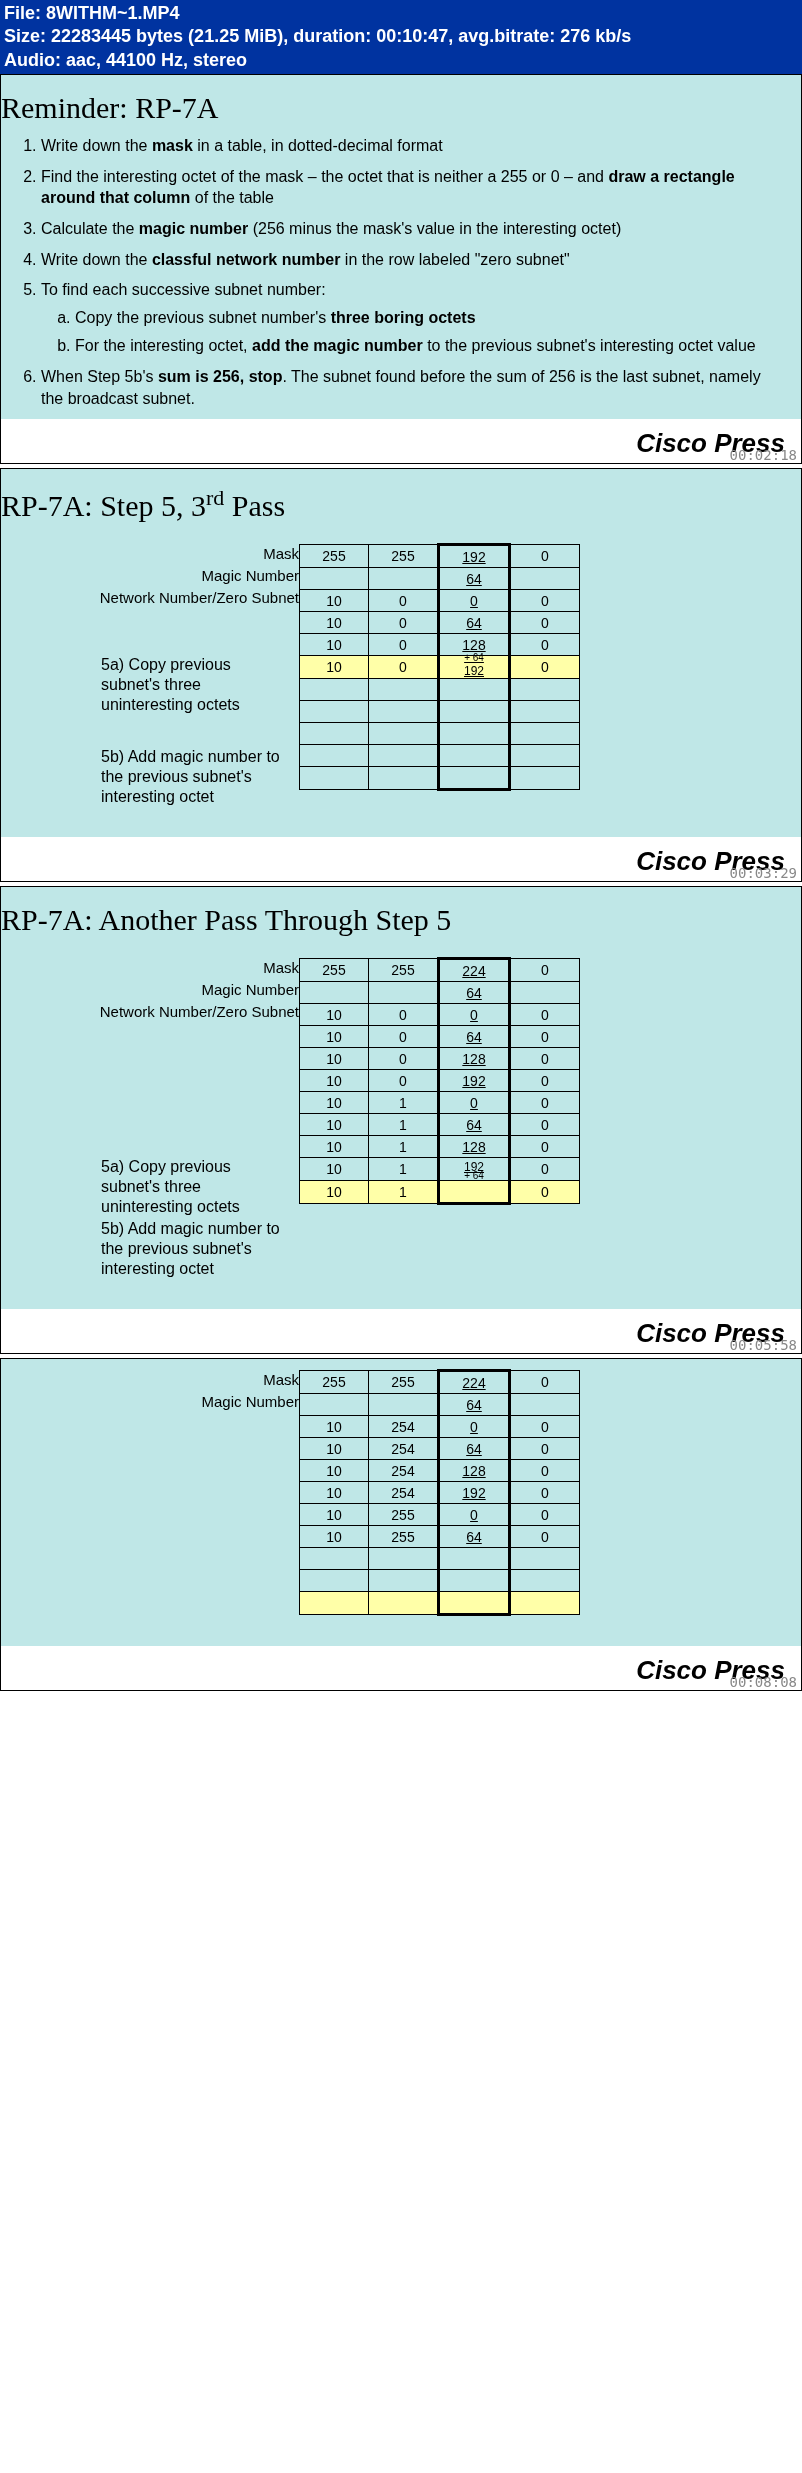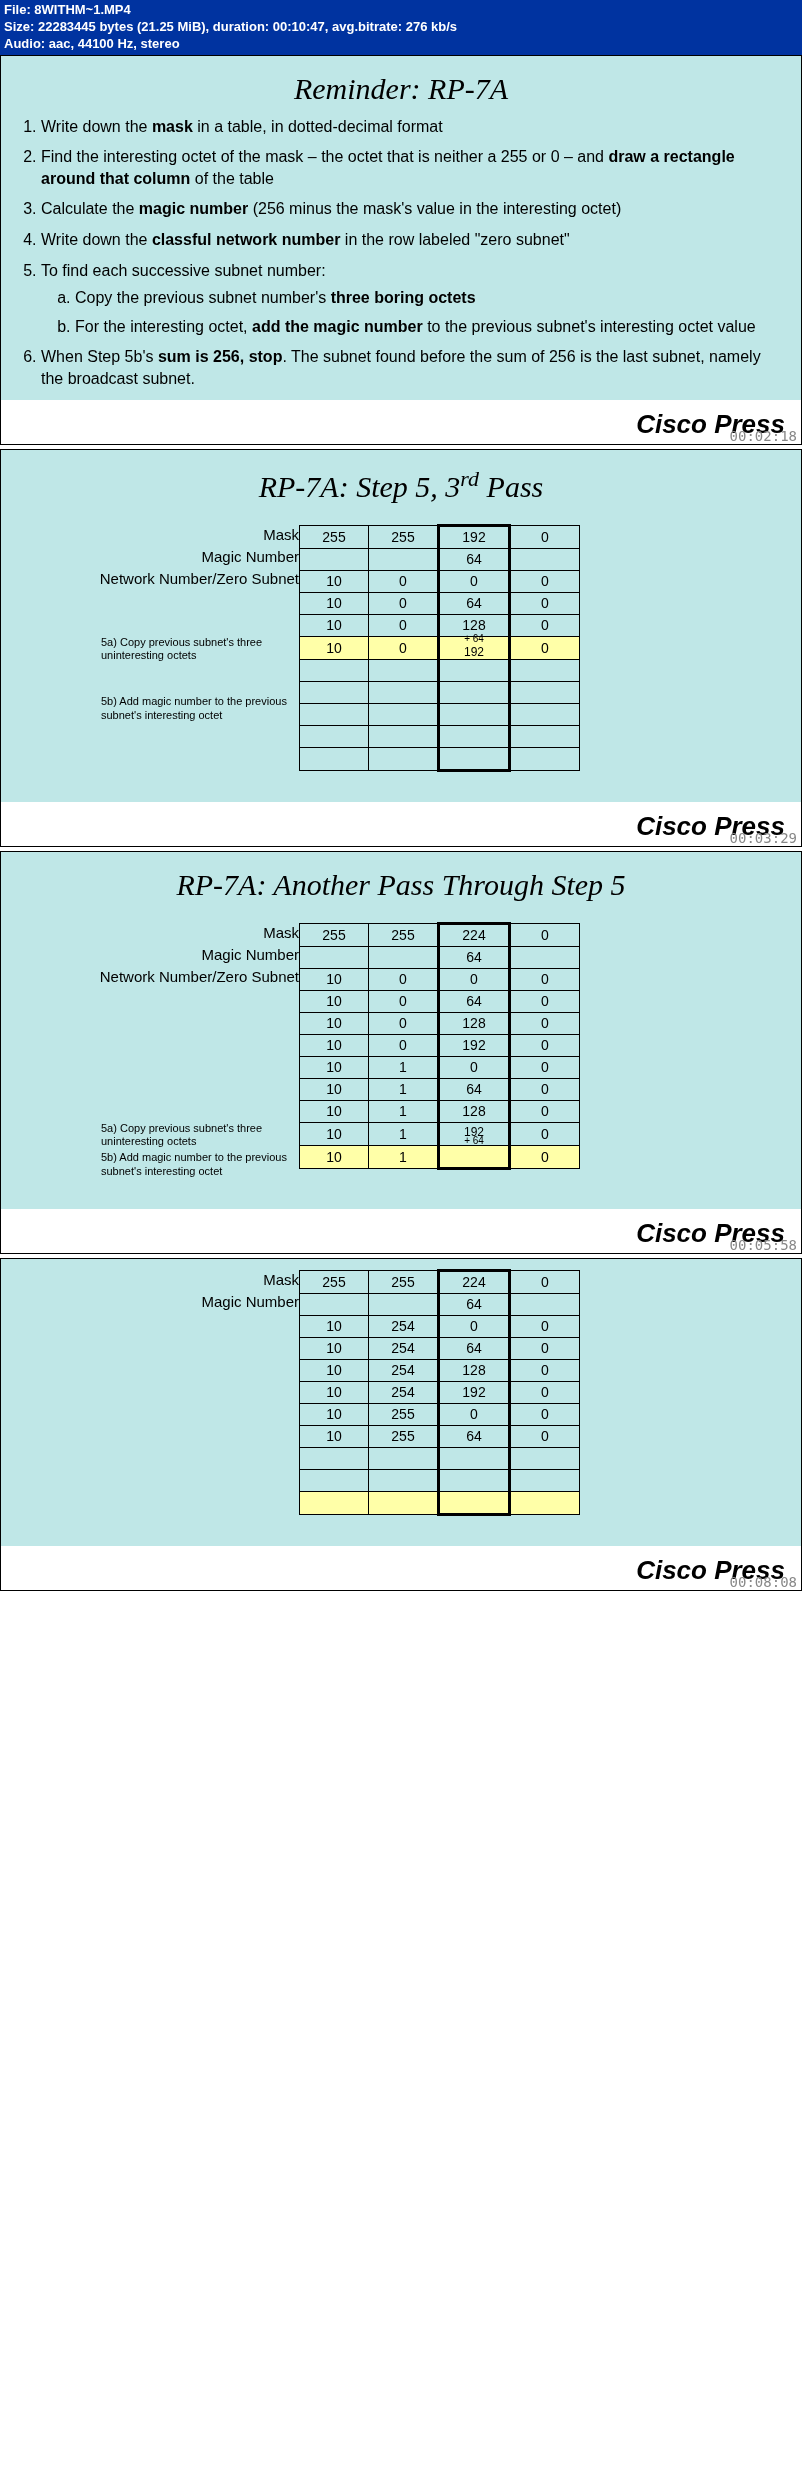--- a/index.html
+++ b/index.html
@@ -1,37 +1,37 @@
 <!DOCTYPE html>
 <html><head>
 <meta charset="utf-8">
 <style>
   body { margin:0; padding:0; font-family: Arial, Helvetica, sans-serif; background:#fff; width:802px; }
-  .topbar { background:#0033a0; color:#fff; padding:2px 4px; font-size:13px; font-weight:bold; line-height:1.3; }
+  .topbar { background:#0033a0; color:#fff; padding:2px 4px; font-size:18px; font-weight:bold; line-height:1.3; }
   .slide { background:#bfe7e7; border:1px solid #000; position:relative; }
   .slide-gap { height:4px; background:#fff; }
-  .title { text-align:center; font-size:30px; font-family: "Times New Roman", serif; padding:16px 0 10px;font-style:italic; }
+  .title { text-align:left; font-size:30px; font-family: "Times New Roman", serif; padding:16px 0 10px; }
   .title sup { font-size:22px; }
   ol.outer { margin:0 18px 10px 18px; padding-left:22px; font-size:16px; }
   ol.outer > li { margin:0 0 9px 0; line-height:1.35; }
   ol.inner { list-style-type: lower-alpha; margin:6px 0 0 12px; padding-left:22px; }
   ol.inner > li { margin:0 0 7px 0; }
   .b { font-weight:bold; }
   .whitebar { background:#fff; height:44px; position:relative; }
   .cp { position:absolute; right:16px; bottom:4px; font-family: Arial, sans-serif; font-size:26px; font-weight:bold; font-style:italic; }
   .tstamp { position:absolute; right:4px; bottom:0; font-size:14px; color:#888; font-family: monospace; }
 
   .tbl-wrap { display:flex; padding:10px 30px 30px 30px; align-items:flex-start; }
   .lbls { flex:0 0 268px; text-align:right; font-size:15px; padding-top:0; }
   .lbls .row-l { height:22px; line-height:22px; white-space:nowrap; font-family:Arial,sans-serif; }
-  .note { font-size:11px; color:#000; text-align:left; line-height:1.25; padding:2px 10px 0 70px; }
+  .note { font-size:16px; color:#000; text-align:left; line-height:1.25; padding:2px 10px 0 70px; }
   .grid { border-collapse:collapse; }
   .grid td { border:1px solid #000; width:68px; height:21px; text-align:center; font-size:14px; font-family:Arial,sans-serif; padding:0; }
   .grid td.hl { background:#ffffa8; }
-  .grid td.hcol { border-left:3px solid #000; border-right:3px solid #000; }
+  .grid td.hcol { border-left:3px solid #000; border-right:3px solid #000;text-decoration:underline; }
   .grid tr:first-child td.hcol { border-top:3px solid #000; }
   .grid tr:last-child td.hcol { border-bottom:3px solid #000; }
   .tiny-add { font-size:10px; display:block; line-height:8px; margin-top:-2px;}
   .stack { line-height:10px; font-size:12px; }
 </style>
 </head>
 <body>
 
 <div class="topbar">
   <div>File: 8WITHM~1.MP4</div>

